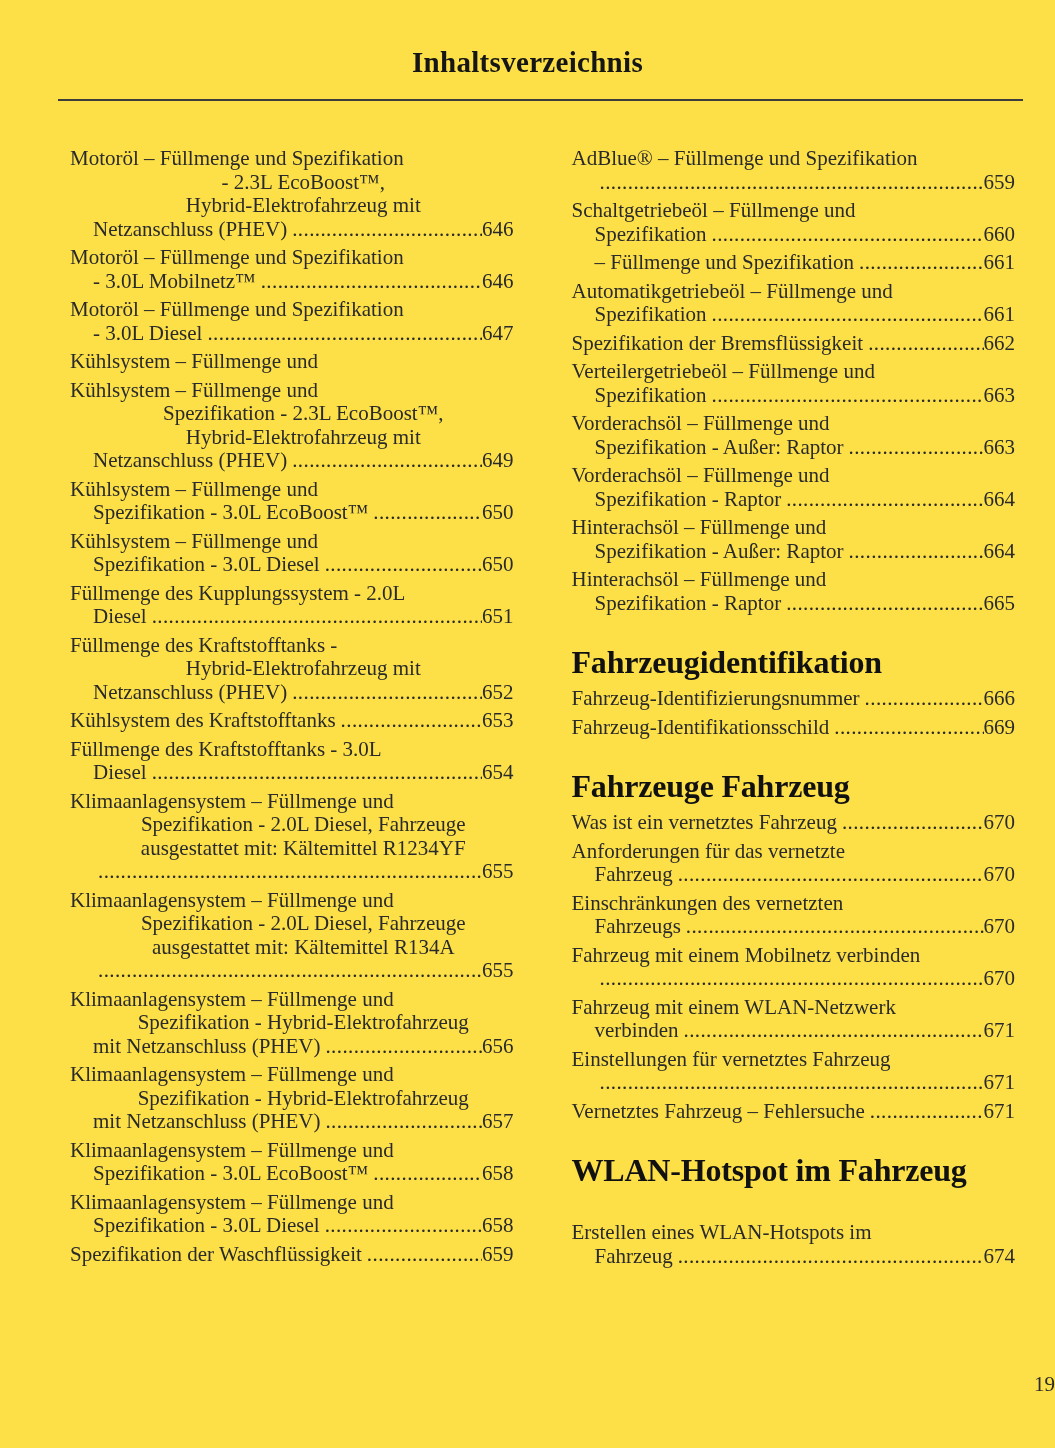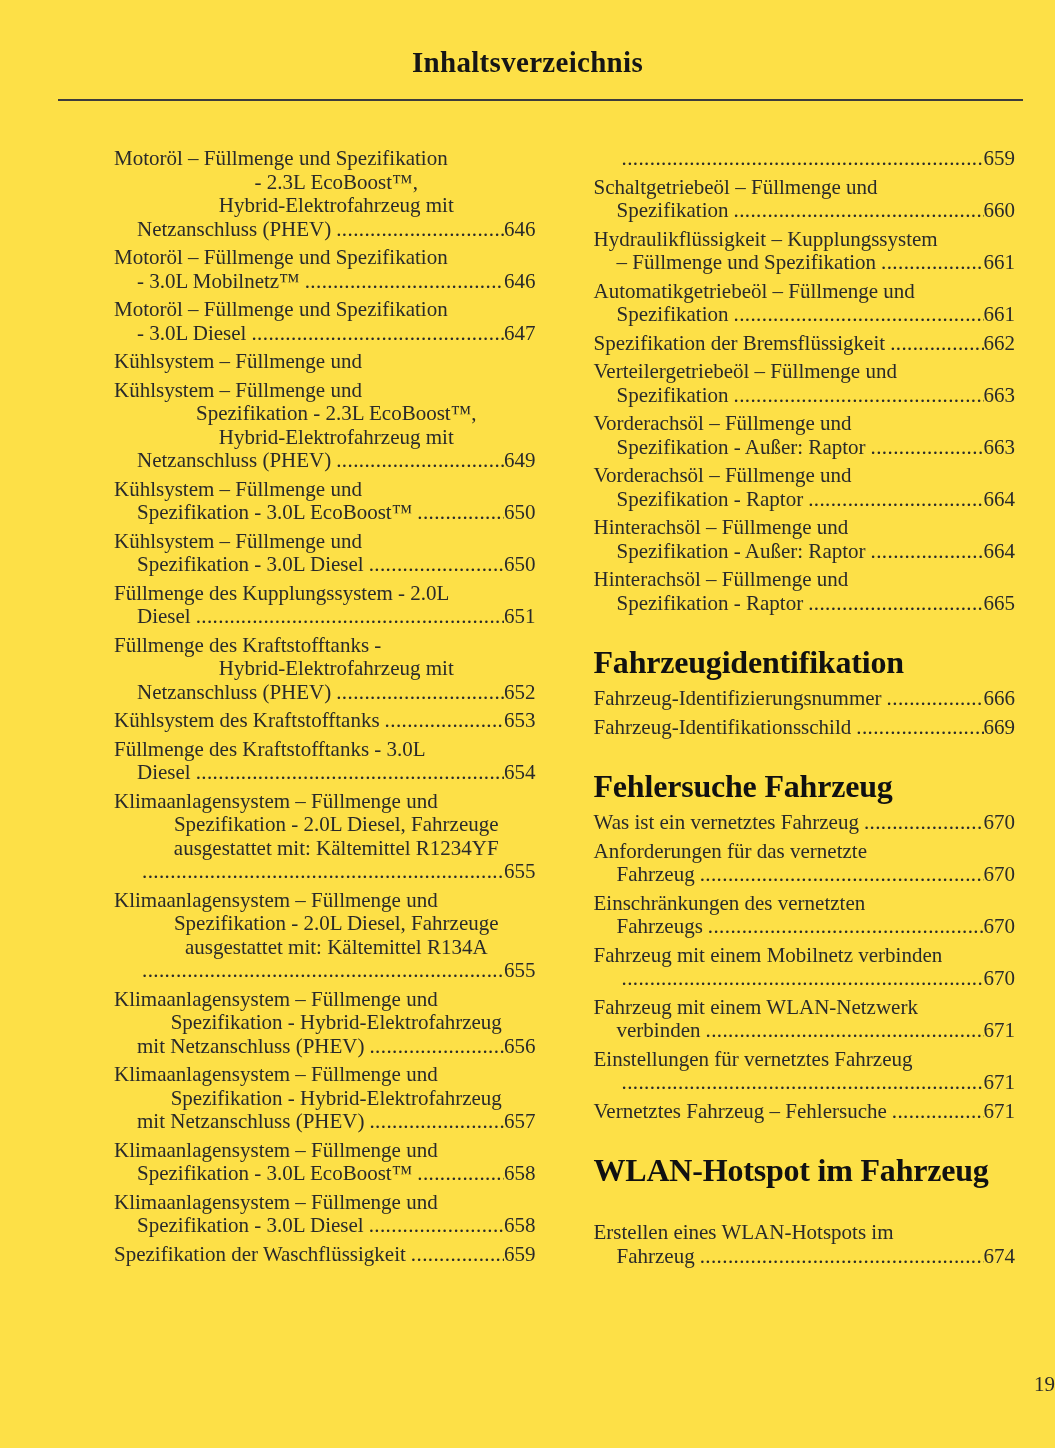--- a/index.html
+++ b/index.html
@@ -26,21 +26,20 @@
     height:2px;
     background:#3d3d3d;
   }
   .columns{
     position:absolute;
     top:147px;left:70px;right:40px;
     display:flex;
     gap:58px;
     font-size:21px;
     line-height:23.5px;
-    margin-left:44px;
   }
   .column{flex:1 1 0;min-width:0;}
   .entry{margin-bottom:5px;}
   .line{white-space:nowrap;}
   .line.indent{padding-left:23px;text-align:center;}
   .leader{display:flex;align-items:baseline;}
   .lead-text{flex:0 0 auto;white-space:pre;}
   .dots{
     flex:1 1 auto;
     overflow:hidden;
@@ -221,36 +220,36 @@
         <div class="entry">
           <div class="line leader">
             <span class="lead-text">Spezifikation der Waschflüssigkeit</span>
             <span class="dots"></span>
             <span class="pg">659</span>
           </div>
         </div>
       </div>
       <div class="column">
         <div class="entry">
+          <div class="line">AdBlue® – Füllmenge und Spezifikation</div>
           <div class="line leader indent">
             <span class="lead-text"></span>
             <span class="dots"></span>
             <span class="pg">659</span>
           </div>
         </div>
         <div class="entry">
           <div class="line">Schaltgetriebeöl – Füllmenge und</div>
           <div class="line leader indent">
             <span class="lead-text">Spezifikation</span>
             <span class="dots"></span>
             <span class="pg">660</span>
           </div>
         </div>
         <div class="entry">
-          <div class="line">Hydraulikflüssigkeit – Kupplungssystem</div>
           <div class="line leader indent">
             <span class="lead-text">– Füllmenge und Spezifikation</span>
             <span class="dots"></span>
             <span class="pg">661</span>
           </div>
         </div>
         <div class="entry">
           <div class="line">Automatikgetriebeöl – Füllmenge und</div>
           <div class="line leader indent">
             <span class="lead-text">Spezifikation</span>
@@ -313,21 +312,21 @@
             <span class="pg">666</span>
           </div>
         </div>
         <div class="entry">
           <div class="line leader">
             <span class="lead-text">Fahrzeug-Identifikationsschild</span>
             <span class="dots"></span>
             <span class="pg">669</span>
           </div>
         </div>
-        <div class="section-heading">Fehlersuche Fahrzeug</div>
+        <div class="section-heading">Fahrzeuge Fahrzeug</div>
         <div class="entry">
           <div class="line leader">
             <span class="lead-text">Was ist ein vernetztes Fahrzeug</span>
             <span class="dots"></span>
             <span class="pg">670</span>
           </div>
         </div>
         <div class="entry">
           <div class="line">Anforderungen für das vernetzte</div>
           <div class="line leader indent">

